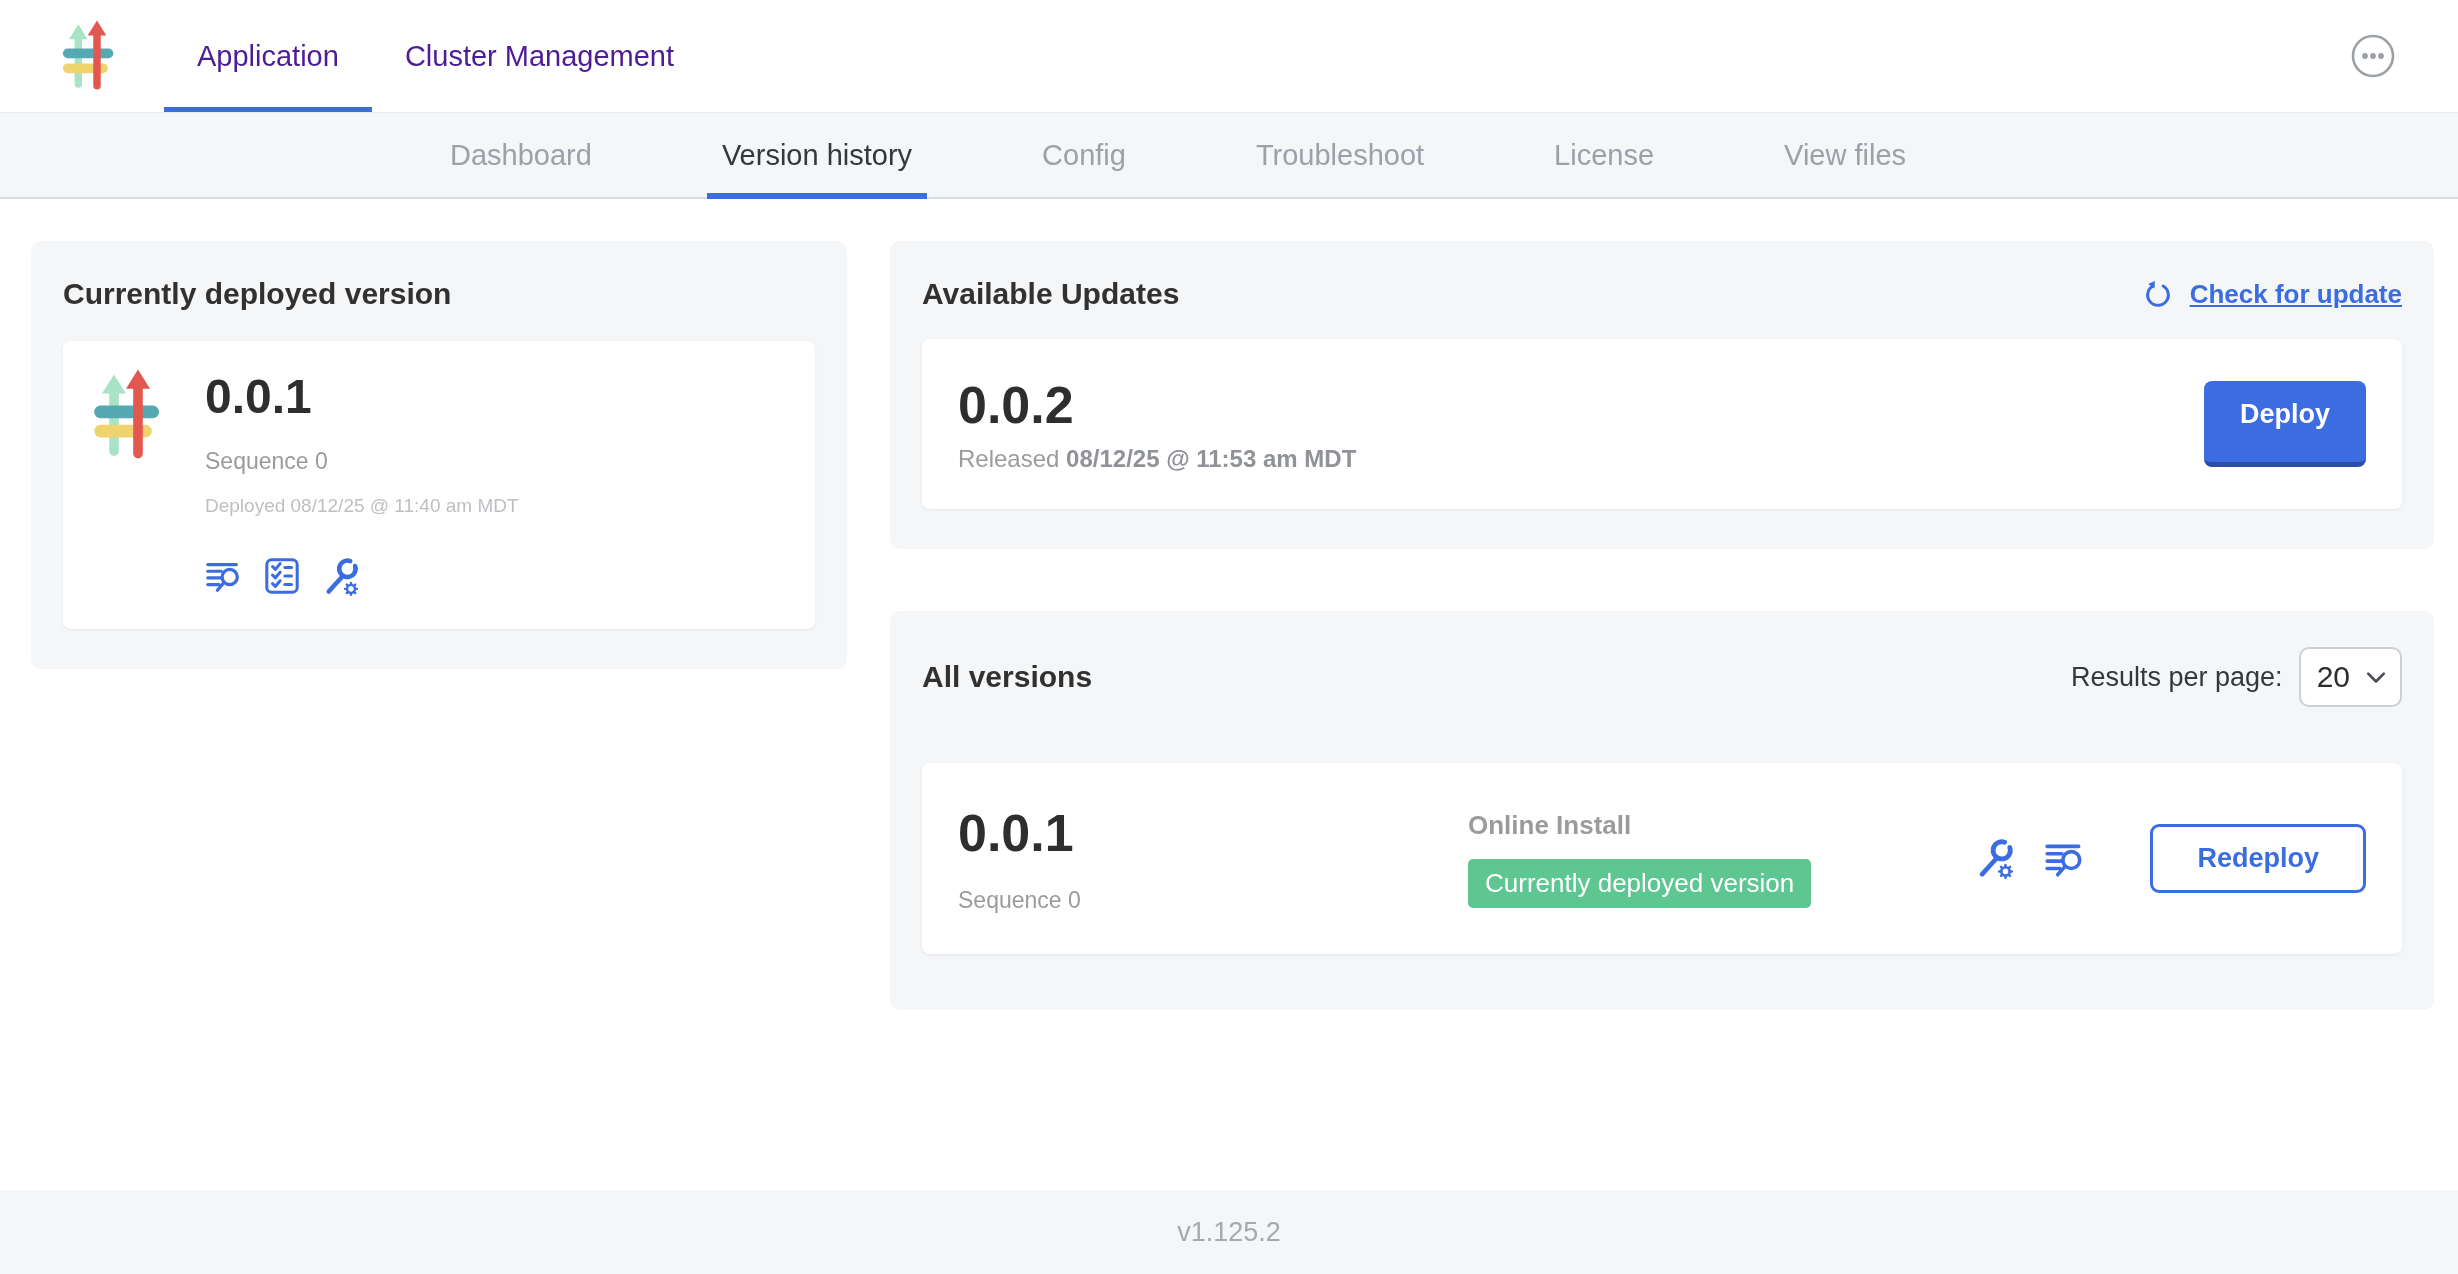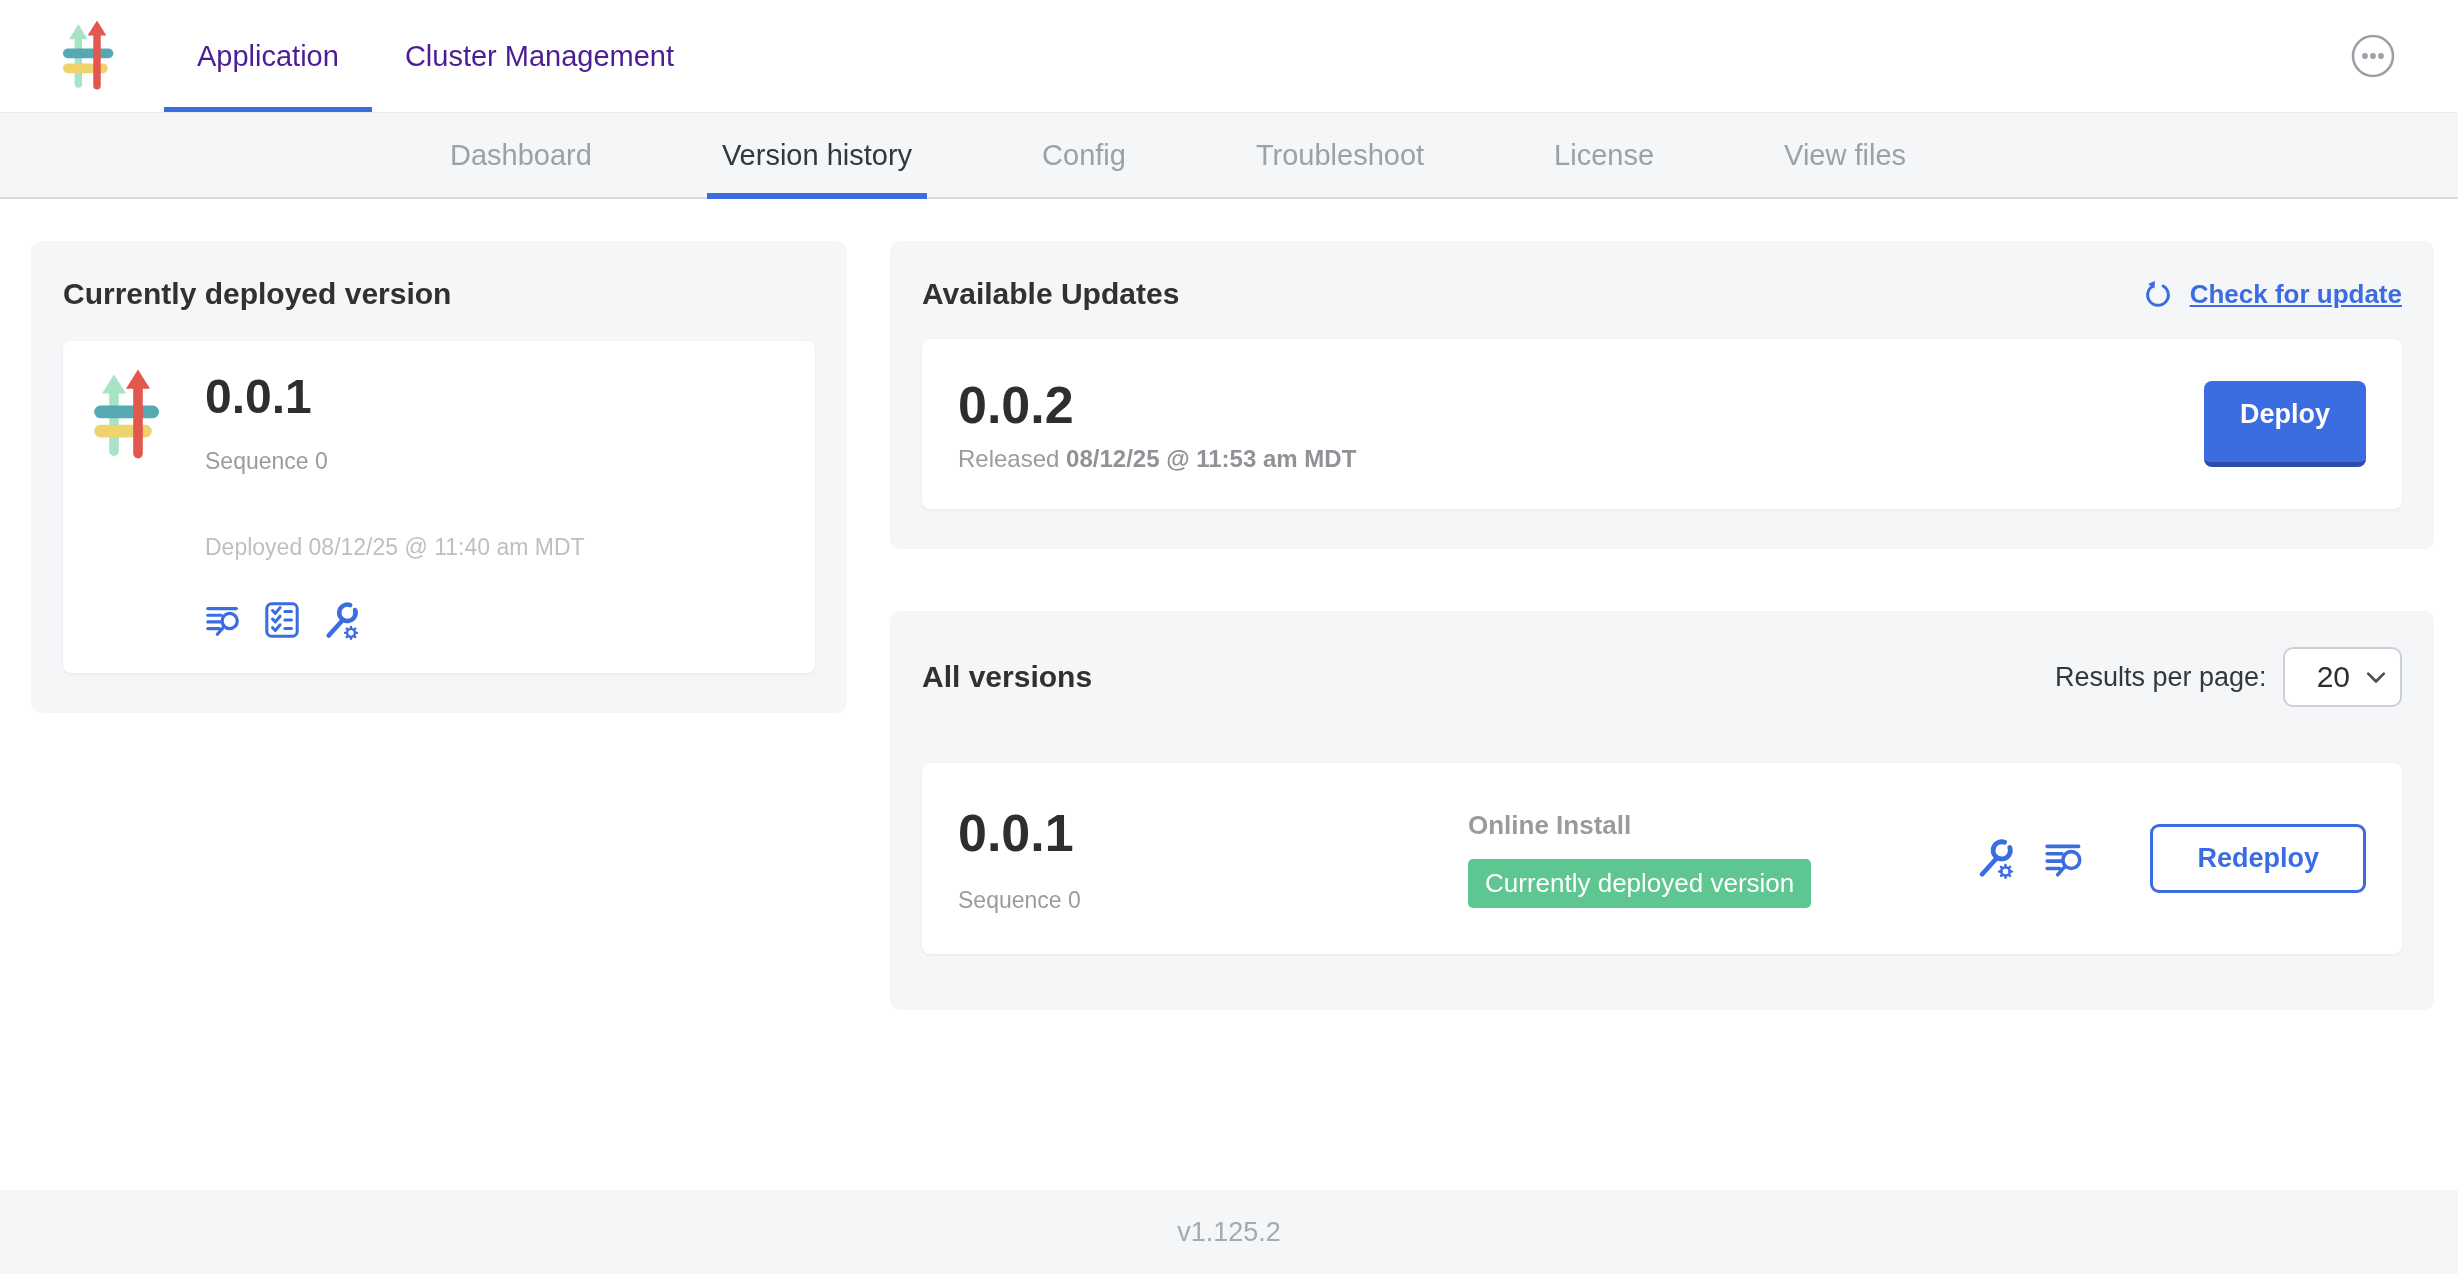--- a/index.html
+++ b/index.html
@@ -33,21 +33,21 @@
   .panel { background:var(--bg-gray); border-radius:10px; }
   .panel-title { font-size:30px; font-weight:bold; color:#313131; }
   .card { background:#fff; border-radius:8px; box-shadow:0 1px 3px rgba(120,130,140,.12); }
 
   
   .deployed-panel { width:816px; padding:36px 32px 40px; }
   .deployed-card { margin-top:30px; padding:28px 30px 32px; display:flex; gap:40px; }
   .deployed-logo { width:72px; }
   .ver-big { font-size:48px; font-weight:bold; color:#2e2e2e; }
   .seq { font-size:23px; color:var(--text-gray); margin-top:24px; }
-  .deployed-date { font-size:23px; color:var(--text-light); margin-top:59px; }
+  .deployed-date { font-size:19px; color:var(--text-light); margin-top:20px; }
   .icon-row { display:flex; gap:20px; margin-top:40px; }
   .action-icon { cursor:pointer; }
 
   
   .right-col { flex:1; display:flex; flex-direction:column; gap:62px; }
   .updates-panel { padding:36px 32px 40px; }
   .panel-head { display:flex; align-items:center; justify-content:space-between; }
   .check-link { display:flex; align-items:center; gap:16px; cursor:pointer; }
   .check-link a { font-size:26px; font-weight:bold; color:var(--accent); text-decoration:underline; }
   .update-card { margin-top:28px; padding:36px 36px; display:flex; align-items:center; justify-content:space-between; }
@@ -55,21 +55,21 @@
   .released { font-size:24px; color:var(--text-gray); margin-top:10px; }
   .released b { color:#8f9296; }
   .btn-deploy { background:var(--accent); color:#fff; font-size:27px; font-weight:bold;
     font-family:inherit; border:none; border-bottom:5px solid var(--accent-dark);
     border-radius:8px; padding:18px 36px 32px; cursor:pointer; }
 
   .versions-panel { padding:36px 32px 56px; }
   .rpp { display:flex; align-items:center; gap:16px; }
   .rpp-label { font-size:27px; color:#34383d; }
   .select-box { background:#fff; border:2px solid #ccd0d6; border-radius:10px;
-    padding:11px 14px 11px 32px; display:flex; align-items:center; gap:16px; cursor:pointer; }
+    padding:11px 14px 11px 16px; display:flex; align-items:center; gap:16px; cursor:pointer; }
   .select-box .val { font-size:30px; color:#2e2e2e; }
   .version-row { margin-top:56px; padding:40px 36px; display:flex; align-items:center; }
   .vr-versioncol { width:510px; }
   .vr-statuscol { display:flex; flex-direction:column; gap:18px; }
   .install-type { font-size:26px; font-weight:bold; color:var(--text-gray); }
   .badge-deployed { background:var(--green); color:#fff; font-size:26px;
     padding:9px 17px; border-radius:5px; width:fit-content; }
   .vr-actions { margin-left:auto; display:flex; align-items:center; gap:28px; }
   .btn-redeploy { background:#fff; color:var(--accent); border:3px solid var(--accent);
     border-radius:9px; font-size:27px; font-weight:bold; font-family:inherit;

